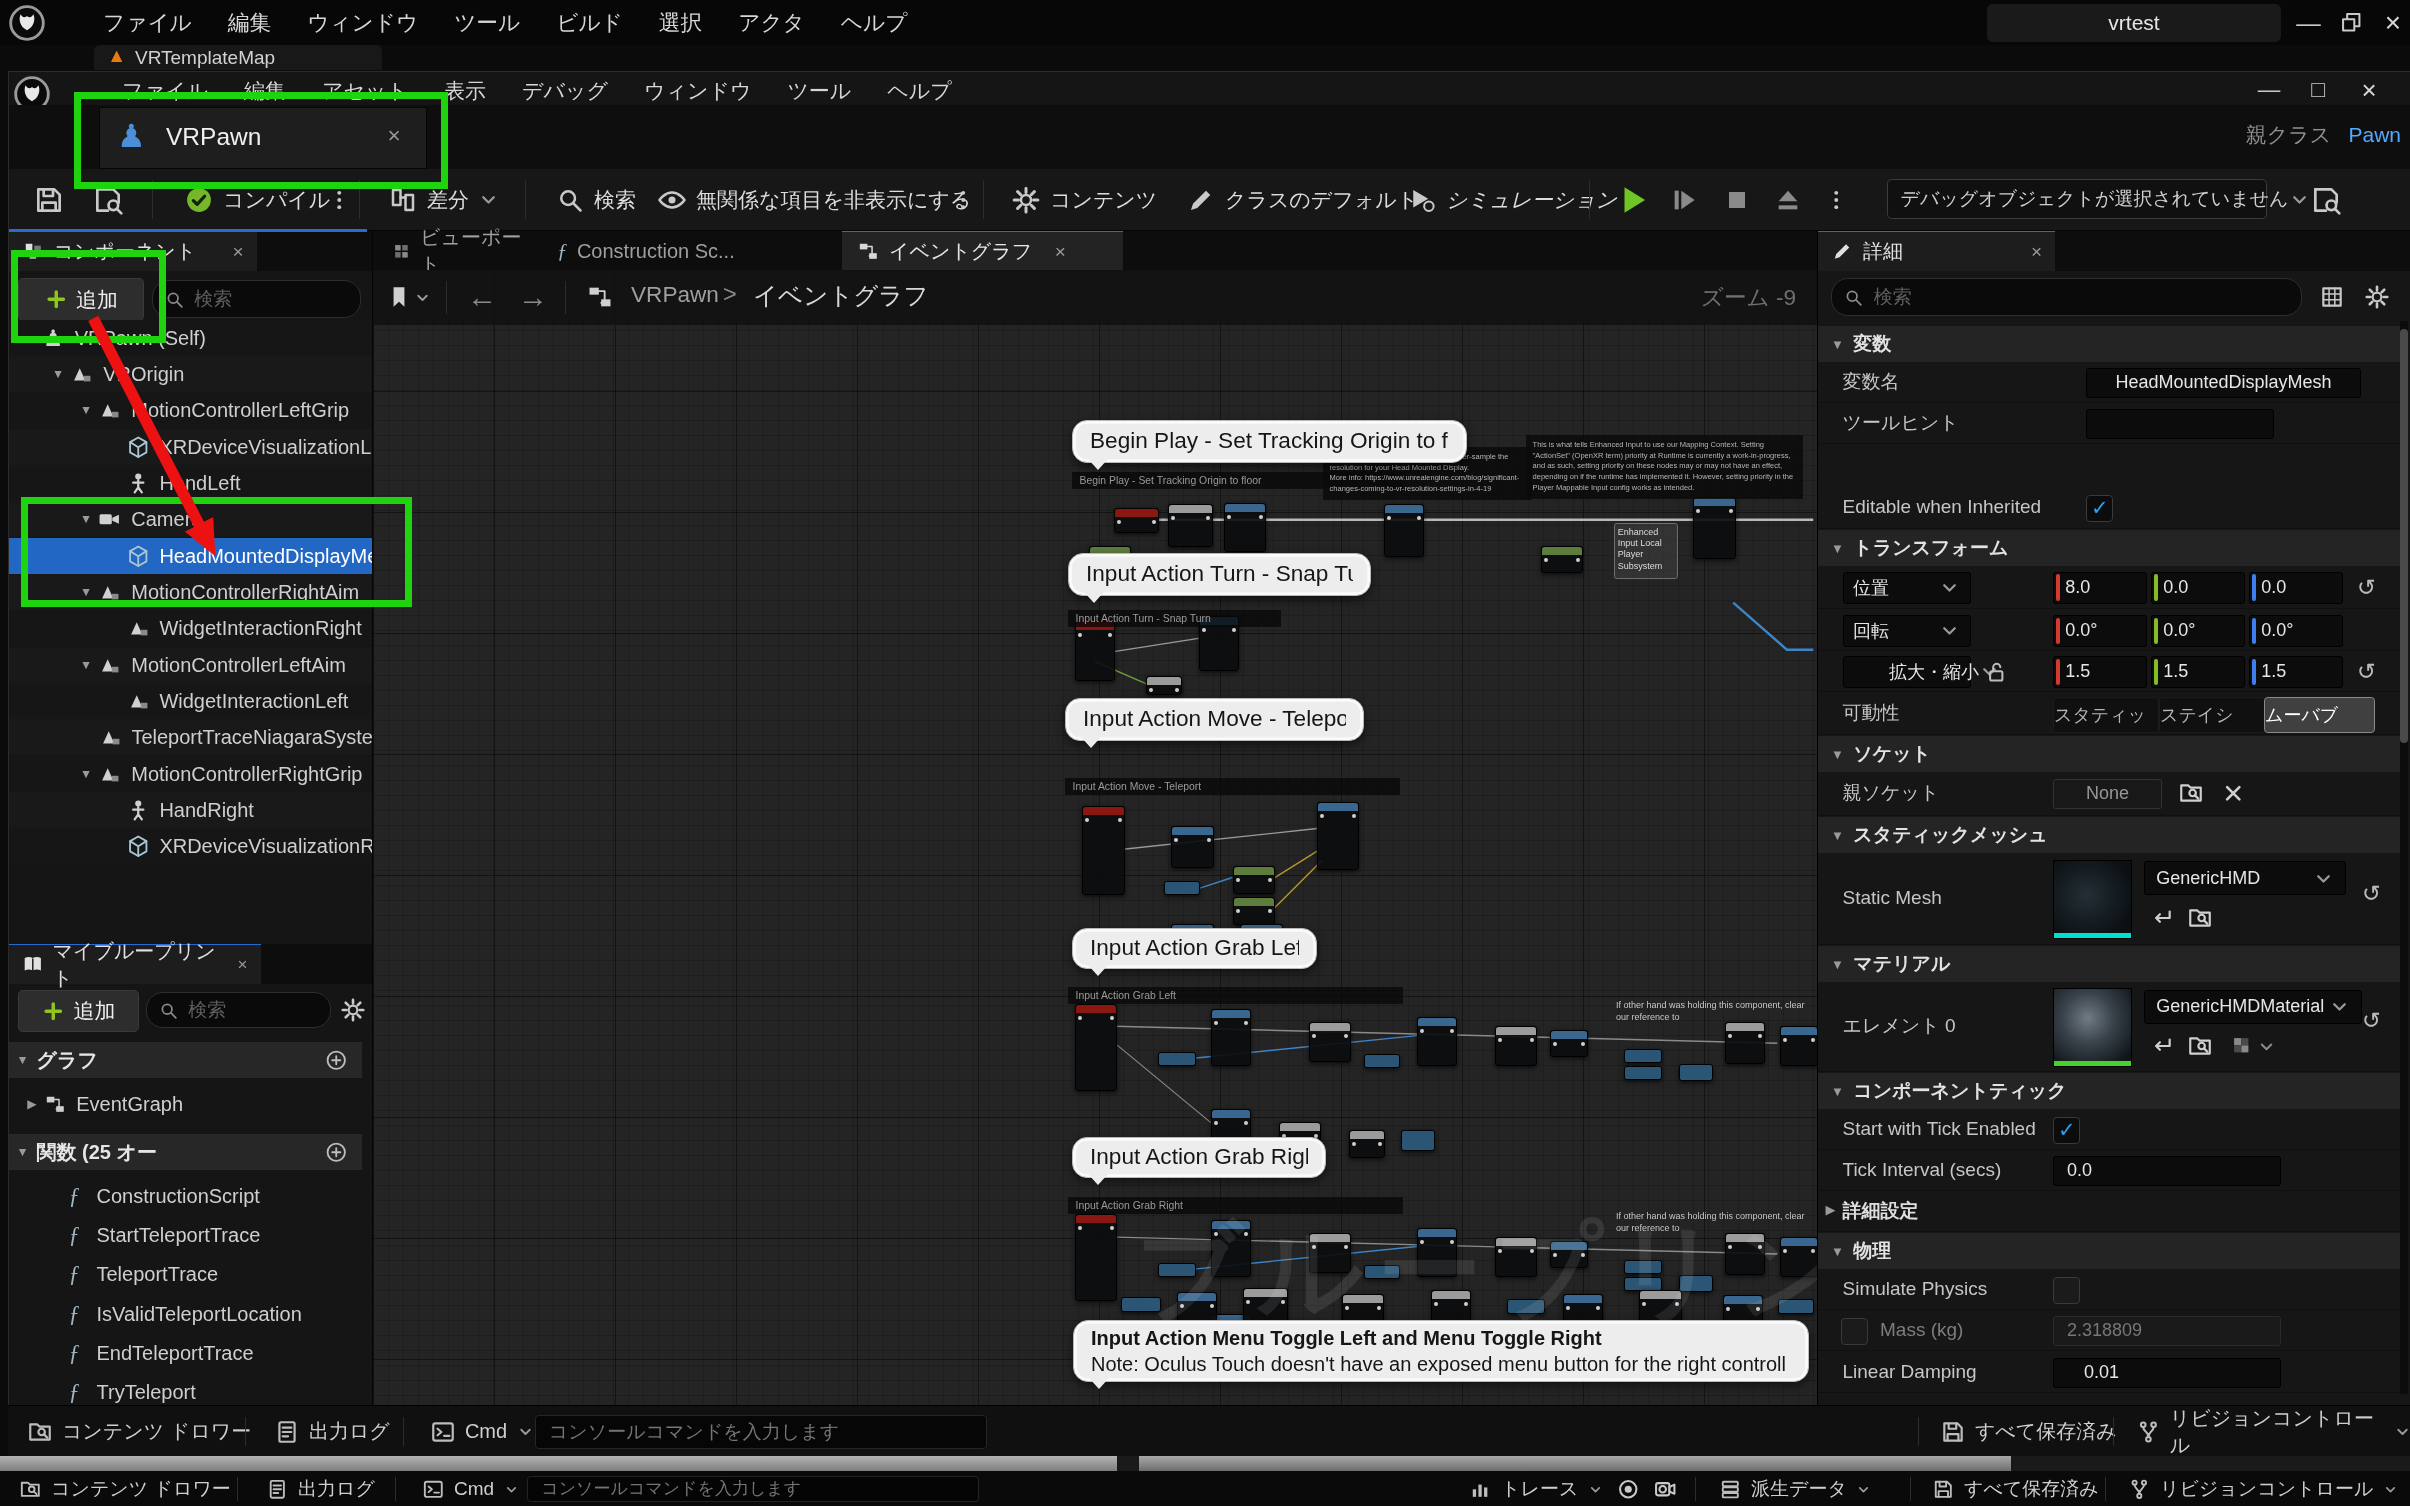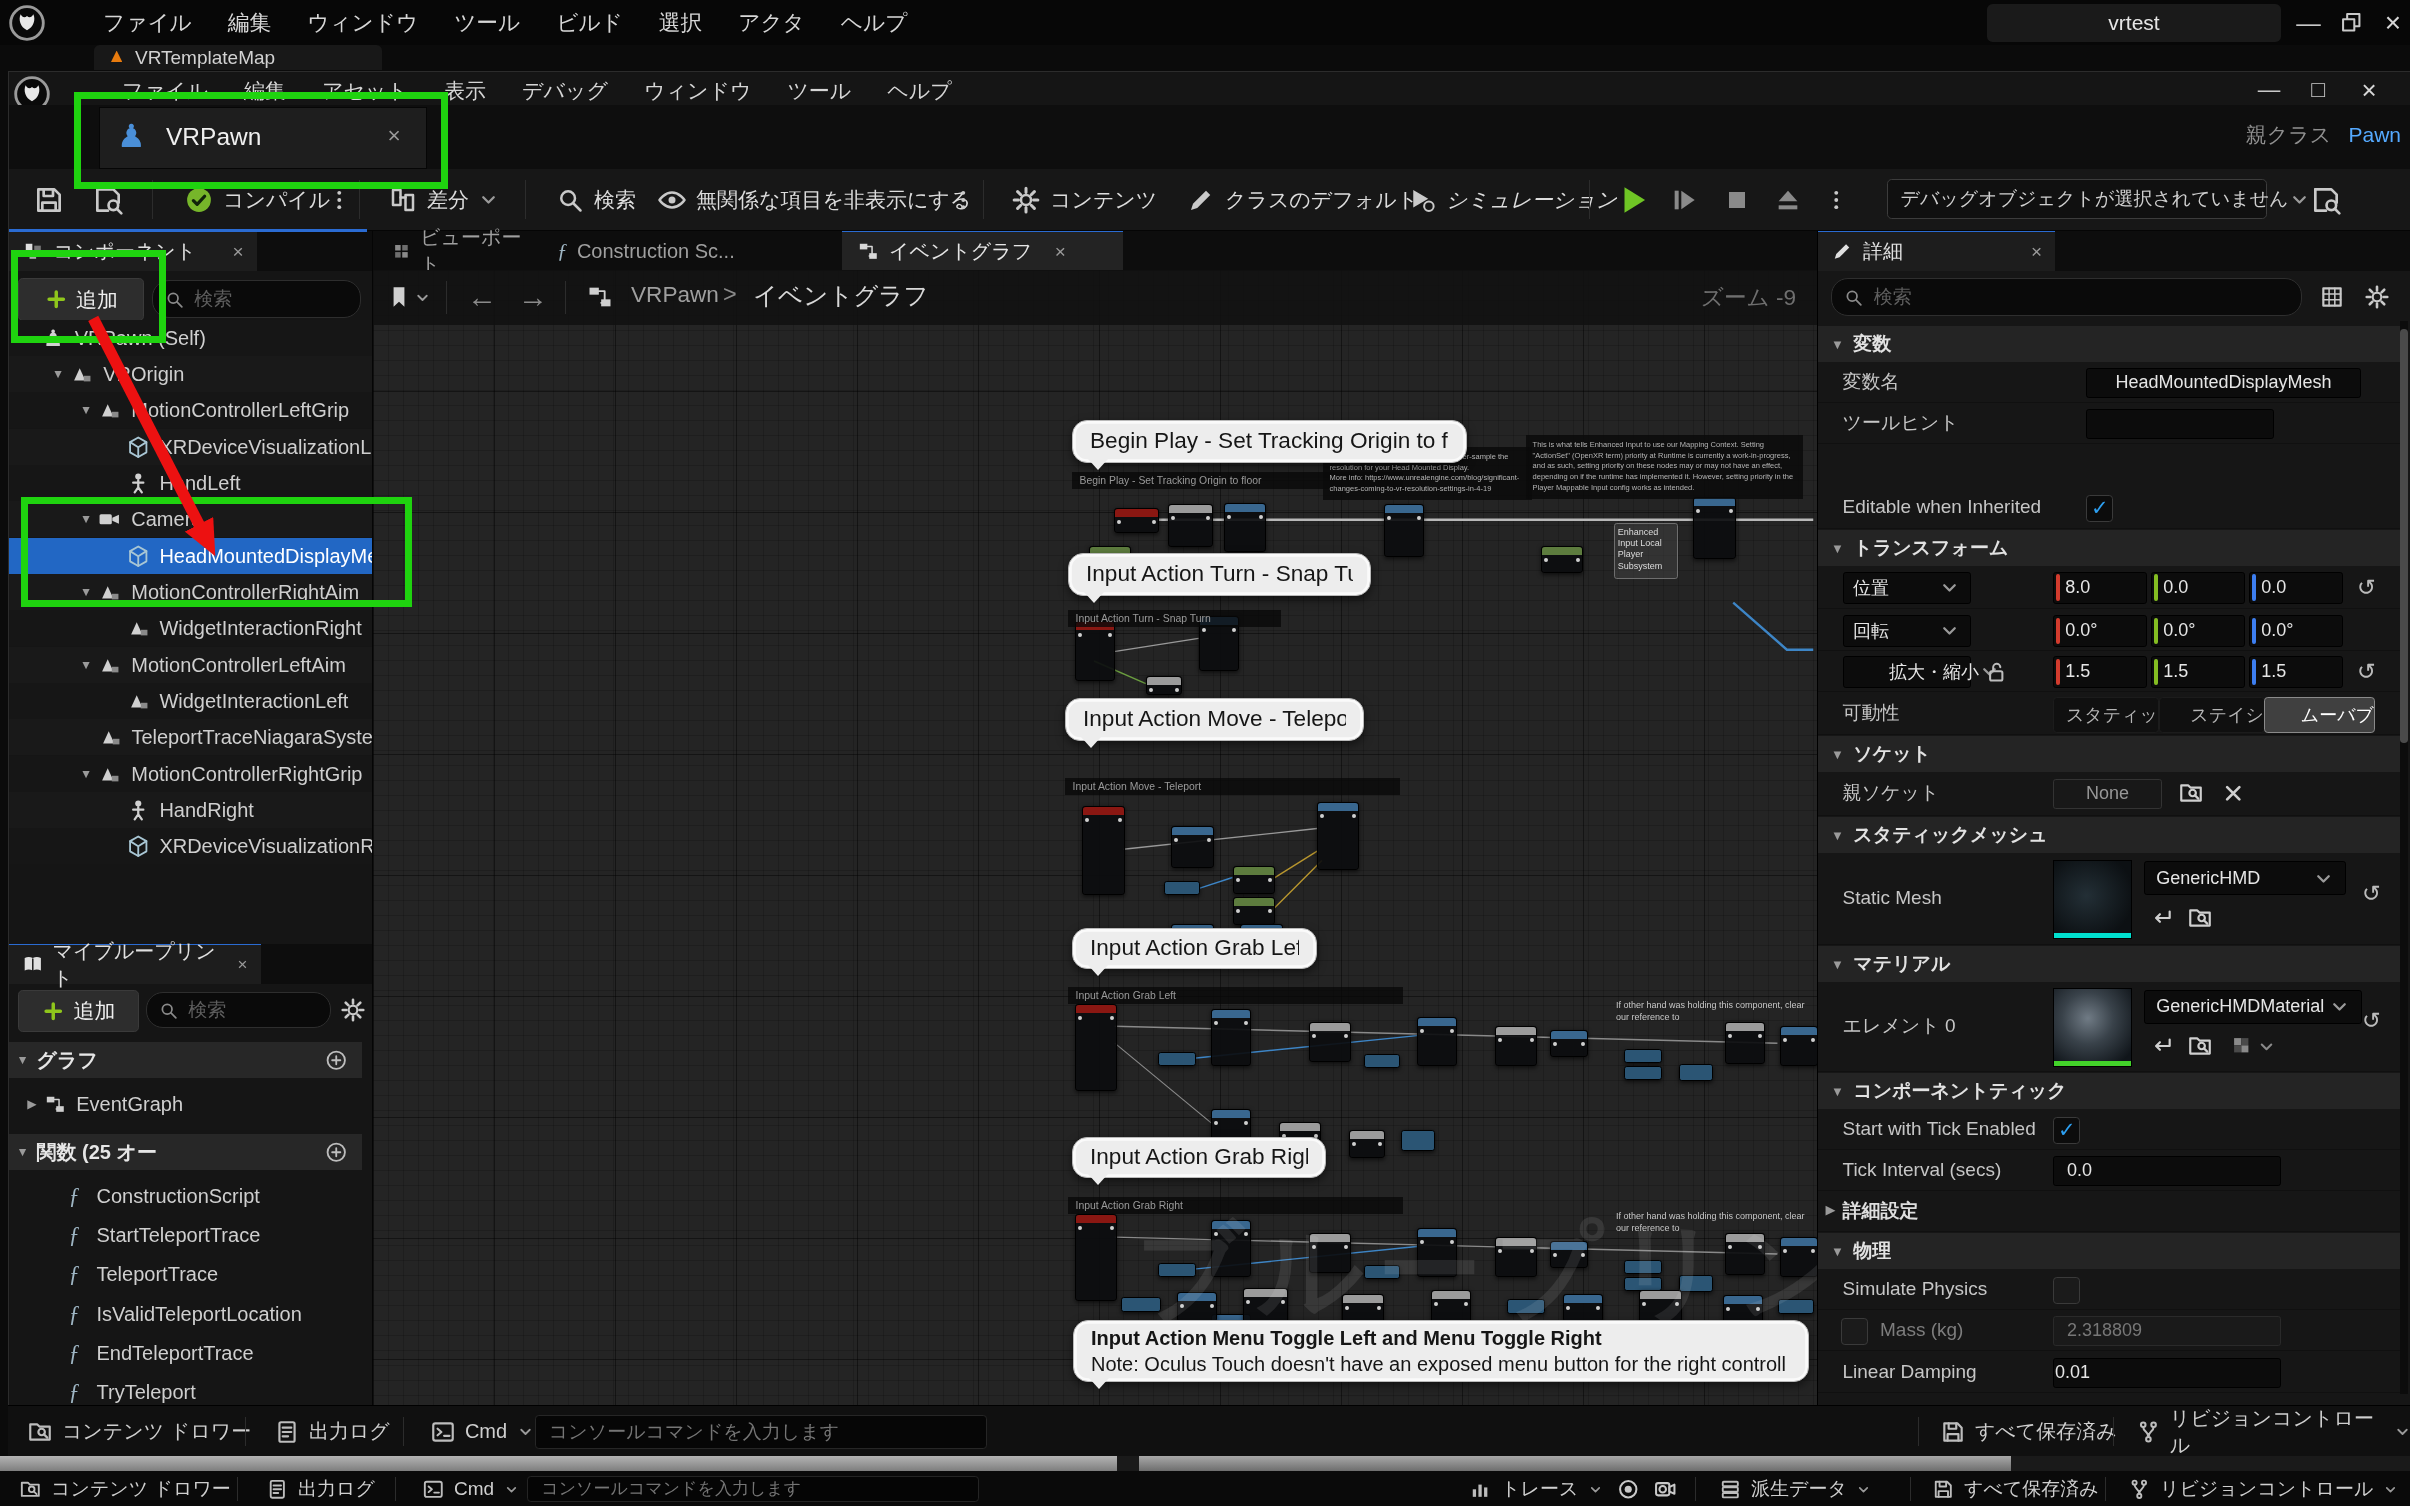--- a/index.html
+++ b/index.html
@@ -28,21 +28,21 @@
   .gtab{position:absolute;top:0;height:40px;display:flex;align-items:center;gap:9.4px;padding:0 15px;font-size:20px;color:#9f9f9f;background:transparent;}
   .gtab.active{background:#232323;color:#e6e6e6;border-top:1.9px solid #2a6bd2;}
   .dhdr{position:absolute;left:0;width:582px;height:36px;background:#242424;display:flex;align-items:center;gap:9.4px;padding-left:13px;font-size:19px;font-weight:bold;color:#e2e2e2;box-sizing:border-box;}
   .drow{position:absolute;left:0;width:582px;height:40px;border-bottom:0.9px solid #101010;box-sizing:border-box;}
   .dlabel{position:absolute;left:24.5px;top:50%;transform:translateY(-50%);font-size:19px;color:#c6c6c6;white-space:nowrap;}
   .dbox{position:absolute;background:#0c0c0c;border:0.9px solid #000;border-radius:2.8px;color:#e6e6e6;font-size:18px;display:flex;align-items:center;box-sizing:border-box;}
   .axisbox{padding-left:11.3px;}
   .axisbox i{position:absolute;left:1.9px;top:1.9px;bottom:1.9px;width:3.8px;border-radius:1.9px;}
   .cb{position:absolute;width:25.4px;height:25.4px;background:#0c0c0c;border:0.9px solid #3a3a3a;border-radius:3.8px;display:flex;align-items:center;justify-content:center;}
   .cb.on{color:#2d9ff0;font-size:21px;font-weight:bold;}
-  .mobbtn{position:absolute;height:34px;display:flex;align-items:center;justify-content:flex-end;font-size:18px;color:#b5b5b5;background:#101010;border:0.9px solid #1c1c1c;border-radius:3.8px;}
+  .mobbtn{position:absolute;height:34px;display:flex;align-items:center;justify-content:flex-start;font-size:18px;color:#b5b5b5;background:#101010;border:0.9px solid #1c1c1c;border-radius:3.8px;}
   .mobbtn.sel{background:#404040;border:0.9px solid #8a8a8a;color:#fff;}
   .gnode{position:absolute;background:rgba(12,13,15,0.92);border:0.9px solid #000;border-radius:2.8px;box-shadow:0 1.9px 4.7px rgba(0,0,0,0.6);}
   .gnode .hd{position:absolute;left:0;top:0;right:0;height:7.5px;border-radius:2.8px 2.8px 0 0;}
   .gnode .p1,.gnode .p2{position:absolute;width:3.8px;height:3.8px;border-radius:50%;background:#cfcfcf;top:11.3px;}
   .gnode .p1{left:1.9px;} .gnode .p2{right:1.9px;}
   .bubble{position:absolute;background:#ededed;border:1.9px solid #b9b9b9;border-radius:15px;box-shadow:inset 0 0 0 2.8px #fafafa,0 3.8px 9.4px rgba(0,0,0,0.5);color:#161616;display:flex;flex-direction:column;justify-content:center;padding:3.8px 17px;box-sizing:border-box;z-index:6;}
   .bubble:after{content:"";position:absolute;left:15px;bottom:-18px;border:10.4px solid transparent;border-top:11.3px solid #ededed;}
   .gstrip{position:absolute;background:rgba(8,8,8,0.78);color:#9a9a9a;font-size:10.4px;padding:2.8px 7.5px;white-space:nowrap;overflow:hidden;z-index:2;}
   .gnote{position:absolute;background:rgba(10,10,10,0.85);color:#b5b5b5;font-size:7.5px;line-height:1.45;padding:4.7px 6.6px;white-space:pre-line;z-index:2;}
   .gcomment{position:absolute;color:#c8c8c8;font-size:9px;line-height:1.3;z-index:2;}
@@ -1134,21 +1134,21 @@
     </div>
     <div class="drow" style="top:1079px;height:41px;">
       <div class="cb" style="left:22.6px;top:7.5px;background:#1b1b1b;"></div>
       <span class="dlabel" style="left:62px;color:#7d7d7d;">Mass (kg)</span>
       <div class="dbox" style="left:235px;top:5.6px;width:228px;height:30px;padding-left:13px;background:#1a1a1a;border:0.9px solid #2a2a2a;color:#777;">
           <span>2.318809</span>
         </div>
     </div>
     <div class="drow" style="top:1121px;height:41px;">
       <span class="dlabel">Linear Damping</span>
-      <div class="dbox" style="left:235px;top:5.6px;width:228px;height:30px;padding-left:1px;">
+      <div class="dbox" style="left:235px;top:5.6px;width:228px;height:30px;padding-left:30px;">
           <span>0.01</span>
         </div>
     </div>
 
     <div class="abs" style="left:582px;top:90px;width:7.5px;height:1073px;background:#0c0c0c;">
       <div class="abs" style="left:0;top:7.5px;width:7.5px;height:414px;background:#4a4a4a;border-radius:3.8px;"></div>
     </div>
   </div>
 
   <div class="abs" id="bp-statusbar" style="left:7.5px;top:1405px;width:2403px;height:51px;background:#101010;border-top:0.9px solid #000;">

